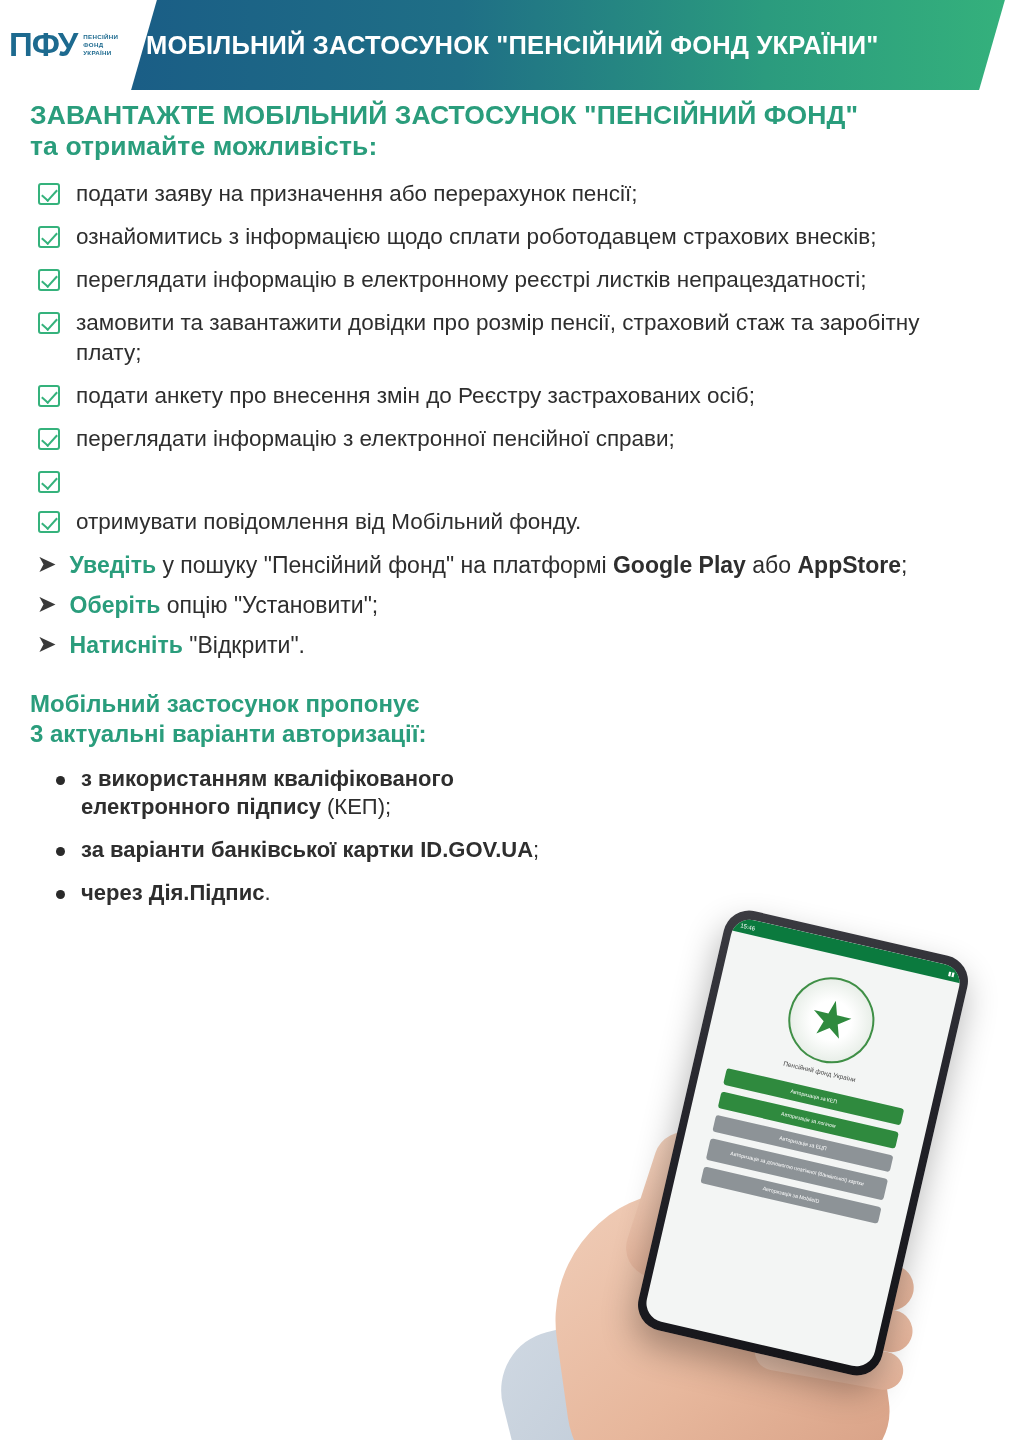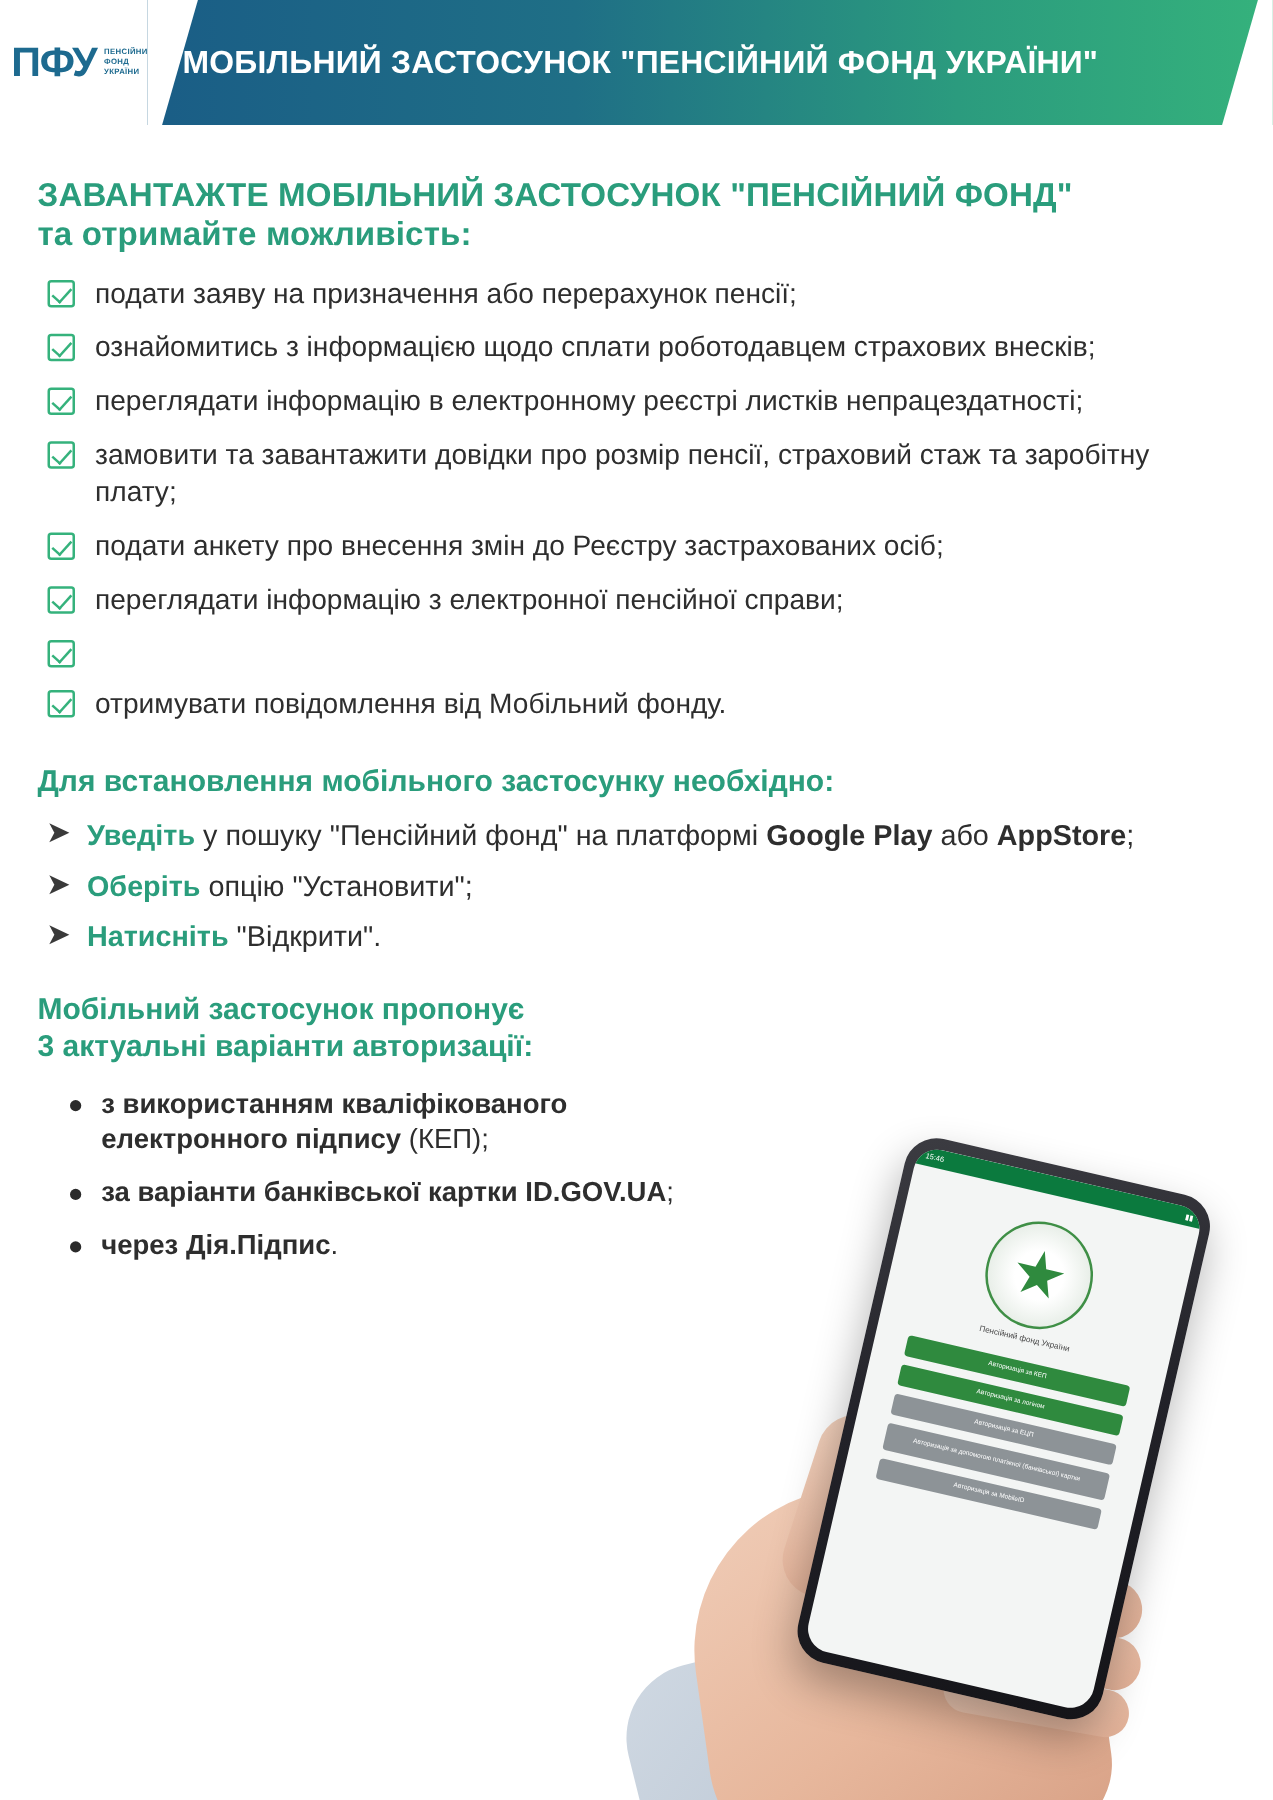--- a/index.html
+++ b/index.html
@@ -12,21 +12,21 @@
   }
   .page {
     position: relative;
     width: 1018px; height: 1440px;
     background: #ffffff;
   }
 
   
   .header {
     position: relative;
-    height: 100px;
+    height: 90px;
     display: flex;
     align-items: stretch;
     background: #ffffff;
   }
   .logo-box {
     width: 118px;
     background: #ffffff;
     display: flex;
     align-items: center;
     justify-content: center;
@@ -82,21 +82,21 @@
     position: absolute;
     right: 0; top: 0; bottom: 0;
     width: 52px;
     background: #ffffff;
     transform: skewX(-16deg) translateX(26px);
     z-index: 3;
   }
 
   
   .content {
-    padding: 41px 30px 0 30px;
+    padding: 10px 30px 0 30px;
     position: relative;
   }
   h1.lead {
     margin: 0 0 16px 0;
     font-size: 26.5px;
     line-height: 1.18;
     font-weight: bold;
     color: #2a9d7c;
     letter-spacing: .1px;
   }
@@ -368,21 +368,20 @@
       </li>
       <li>
         <span class="cbox"></span>
       </li>
       <li>
         <span class="cbox"></span>
         <span class="chk-text">отримувати повідомлення від Мобільний фонду.</span>
       </li>
     </ul>
 
-    <h2 class="section">Для встановлення мобільного застосунку необхідно:</h2>
 
     <ul class="arrows">
       <li>
         <span class="arrow">➤</span>
         <span class="arrow-text">
           <span class="g">Уведіть</span><span> у пошуку "Пенсійний фонд" на платформі </span><b>Google Play</b><span> або </span><b>AppStore</b><span>;</span>
         </span>
       </li>
       <li>
         <span class="arrow">➤</span>

